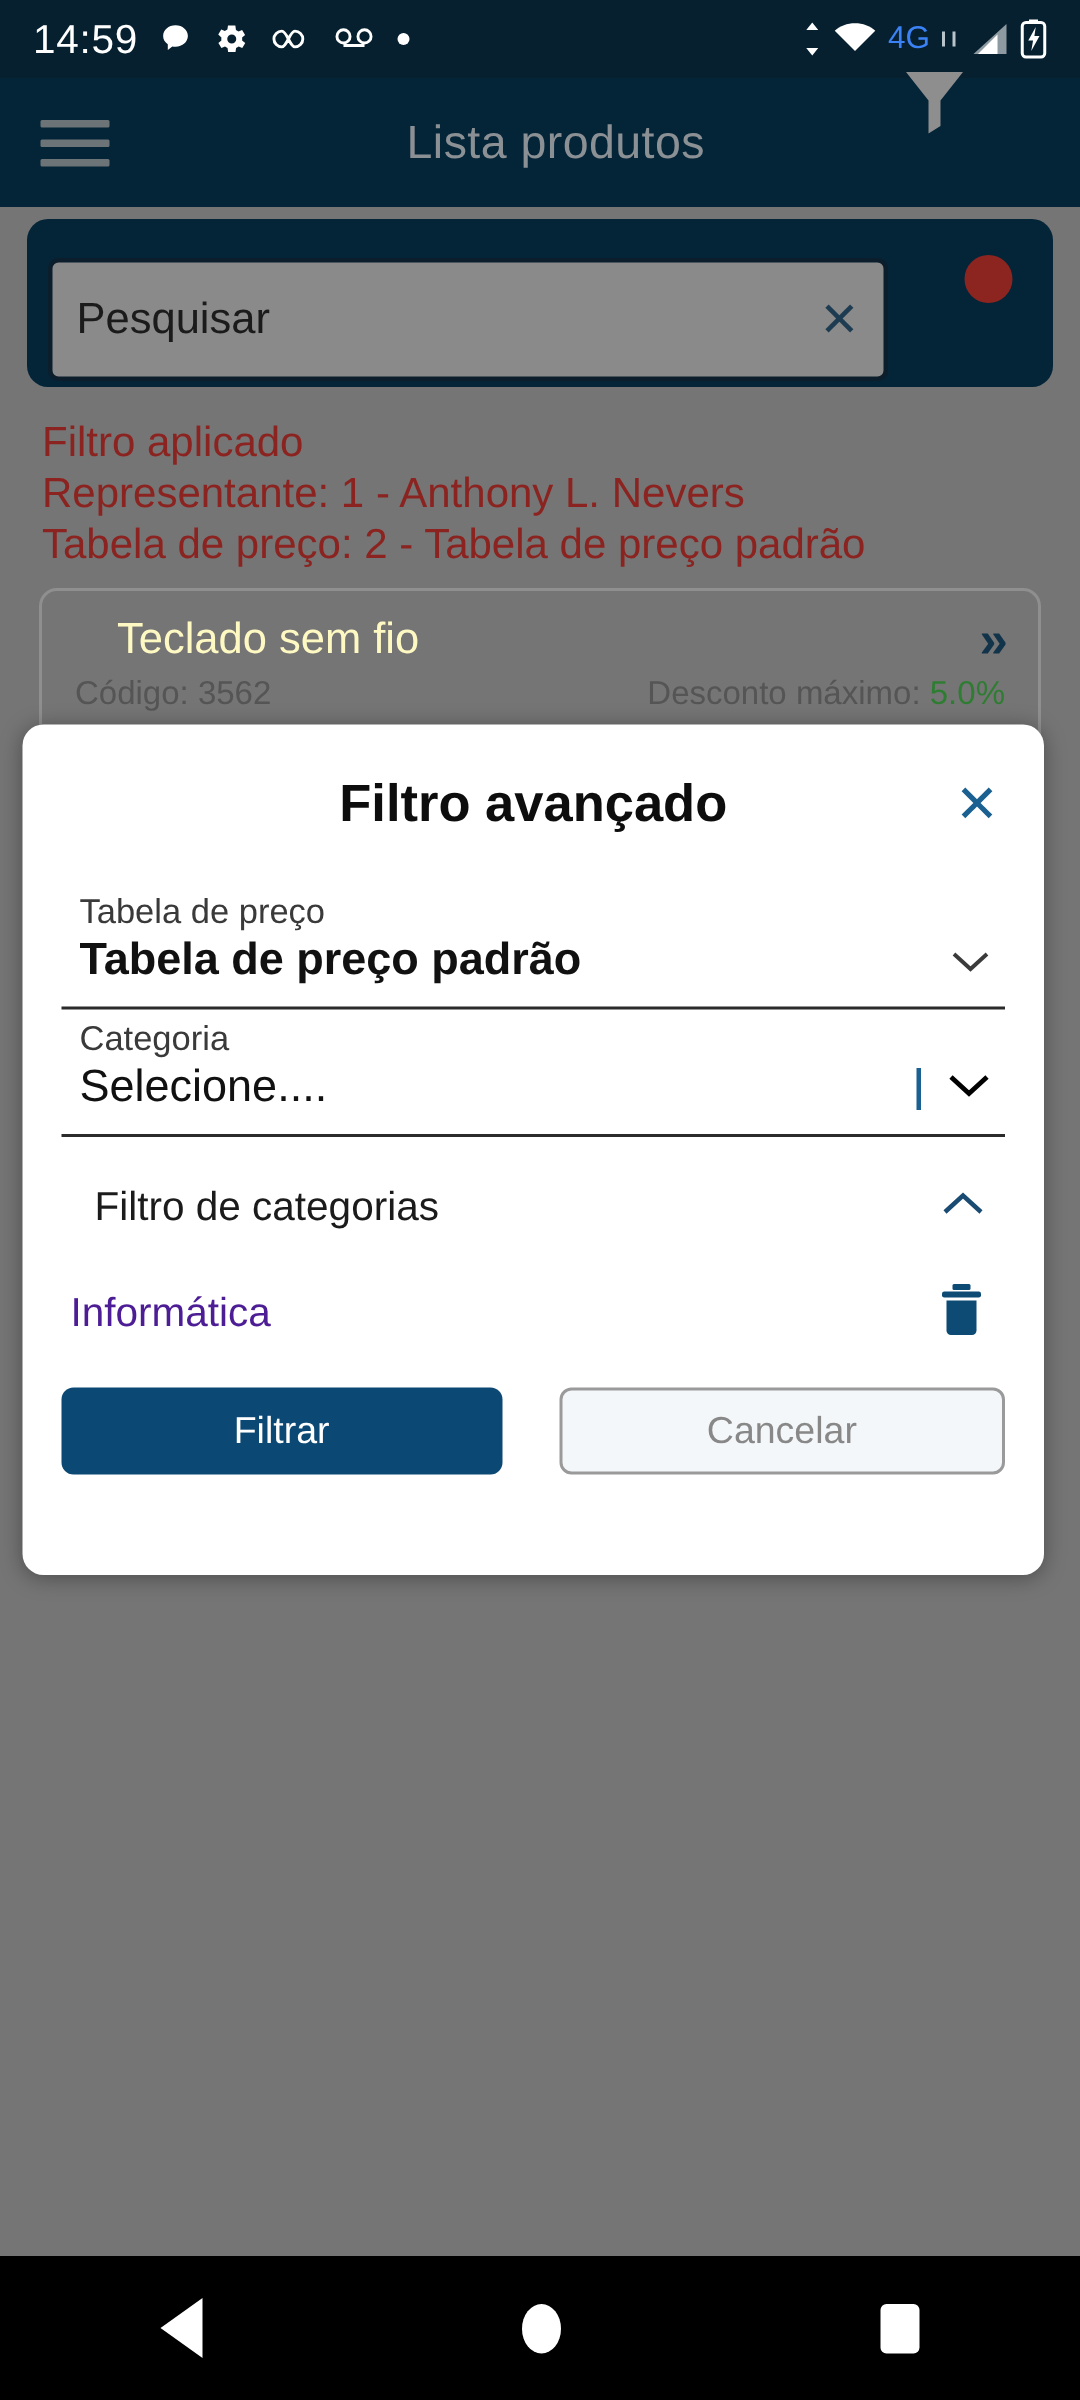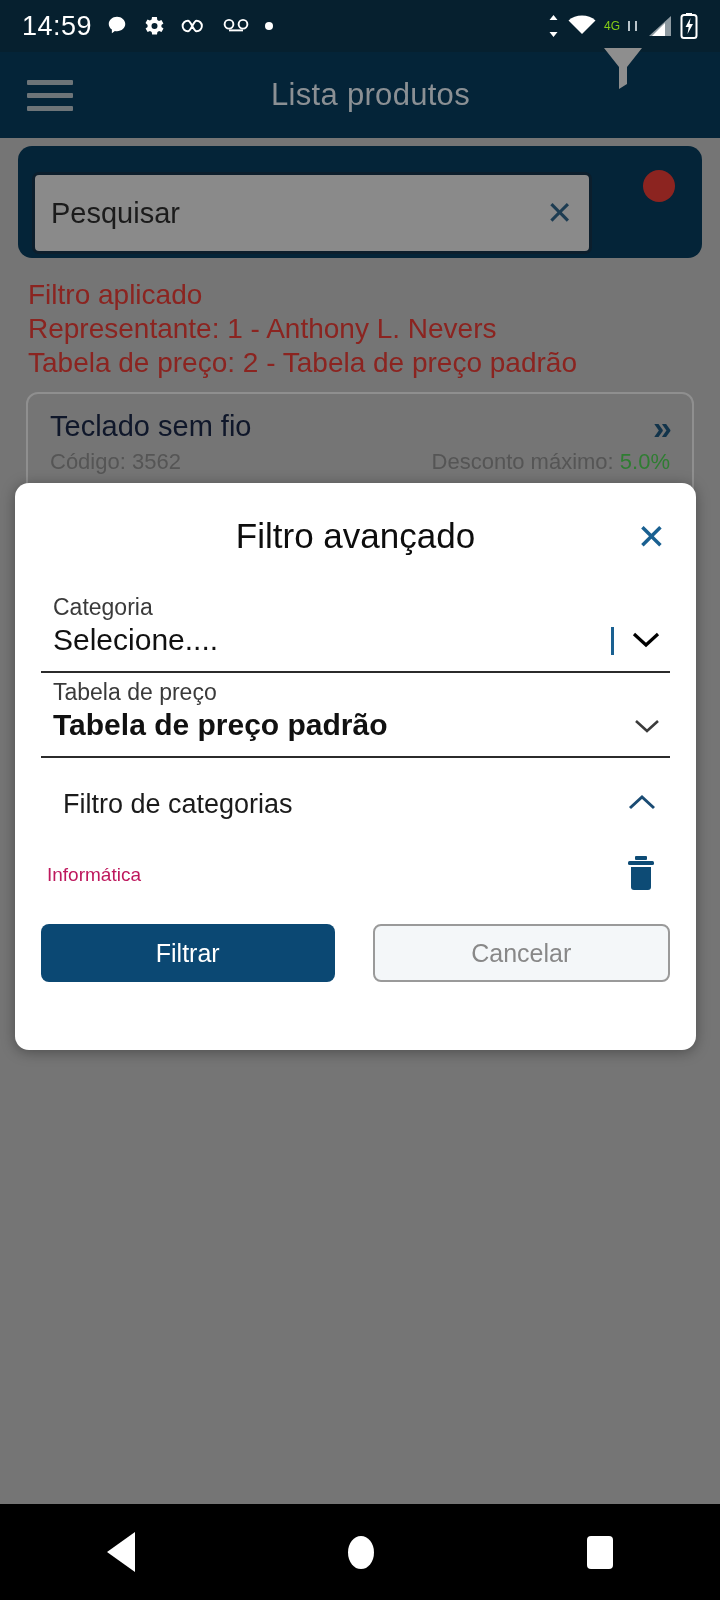--- a/index.html
+++ b/index.html
@@ -14,21 +14,21 @@
   
   .statusbar {
     position: absolute; top: 0; left: 0; width: 720px; height: 52px;
     background: #06202f; display: flex; align-items: center;
     padding: 0 22px; color: #ffffff;
   }
   .sb-left { display: flex; align-items: center; gap: 14px; }
   .sb-time { font-size: 27px; font-weight: 500; letter-spacing: .5px; }
   .sb-right { margin-left: auto; display: flex; align-items: center; gap: 7px; }
   .sb-icon { display: inline-flex; align-items: center; justify-content: center; }
-  .sb-4g { font-size: 12px; font-weight: 500; color: #84cc16; }
+  .sb-4g { font-size: 21px; font-weight: 500; color: #3b82f6; }
 
   
   .appbar {
     position: absolute; top: 52px; left: 0; width: 720px; height: 86px;
     background: #042438; display: flex; align-items: center;
   }
   .hamburger { width: 46px; margin-left: 27px; display: flex; flex-direction: column; gap: 8px; }
   .hamburger span { display: block; height: 5px; background: #6d7478; border-radius: 1px; }
   .appbar-title {
     position: absolute; left: 0; right: 0; text-align: center;
@@ -55,57 +55,57 @@
 
   
   .filterinfo { position: absolute; top: 278px; left: 28px; color: #8b2420; }
   .filterinfo div { font-size: 28px; line-height: 34px; }
 
   
   .card {
     position: absolute; top: 392px; left: 26px; width: 668px; height: 120px;
     border: 2px solid #8f8f8f; border-radius: 12px; padding: 16px 22px;
   }
-  .card-title { font-size: 29px; color: #0f172a; }
+  .card-title { font-size: 29px; color: #fef9c3; margin-left: 28px; }
   .card-chev { position: absolute; right: 20px; top: 14px; font-size: 34px; color: #12344b; font-weight: bold; }
   .card-row { display: flex; margin-top: 6px; font-size: 22px; color: #555; }
   .card-row .right { margin-left: auto; }
   .card-green { color: #2f7d32; }
   .card-row2 { margin-top: 6px; font-size: 22px; color: #555; }
 
   
   .modal {
     position: absolute; top: 483px; left: 15px; width: 681px; height: 567px;
     background: #ffffff; border-radius: 14px; padding: 0 26px;
     box-shadow: 0 2px 14px rgba(0,0,0,.35);
   }
   .modal-head {
     position: relative; height: 105px; display: flex; align-items: center; justify-content: center;
   }
-  .modal-title { font-size: 35px; color: #0d0d0d; font-weight: 400; }
+  .modal-title { font-size: 35px; color: #0d0d0d; font-weight: 700; }
   .modal-close {
     position: absolute; right: 4px; top: 36px; font-size: 35px; color: #1a6091; line-height: 1;
   }
 
   .field { position: relative; padding: 6px 12px 14px 12px; border-bottom: 2px solid #2b2b2b; }
   .field-label { font-size: 23px; color: #3a3a3a; margin-bottom: 2px; }
   .field-value { font-size: 30px; color: #111; font-weight: bold; }
   .field-value.placeholder { font-weight: 400; color: #111; }
   .field-chev { position: absolute; right: 8px; bottom: 14px; font-size: 28px; color: #3b3b3b; }
   .field-chev.dark { color: #000; font-size: 30px; }
   .caret { position: absolute; right: 56px; bottom: 16px; width: 3px; height: 28px; background: #1a6091; }
 
   .accordion {
     display: flex; align-items: center; padding: 30px 12px 10px 22px; text-align: center;
   }
   .accordion-label { font-size: 27px; color: #1b1b1b; }
   .accordion-chev { margin-left: auto; font-size: 28px; color: #1a4b73; }
 
   .cat-row { display: flex; align-items: center; padding: 24px 12px 0 6px; }
-  .cat-name { font-size: 19px; color: #be185d; }
+  .cat-name { font-size: 27px; color: #4c1d95; }
   .cat-trash { margin-left: auto; }
 
   .btnrow { display: flex; gap: 38px; padding: 28px 0 0 0; }
   .btn { flex: 1; height: 58px; border-radius: 8px; display: flex; align-items: center; justify-content: center; font-size: 25px; }
   .btn-cancel { background: #f4f7f9; border: 2px solid #9a9a9a; color: #888; }
   .btn-filter { background: #0b4873; color: #ffffff; }
 
   
   .navbar {
     position: absolute; bottom: 0; left: 0; width: 720px; height: 96px;
@@ -225,36 +225,36 @@
     <div class="card-row2">Referência: 3562</div>
   </div>
 
   <div class="modal">
     <div class="modal-head">
       <span class="modal-title">Filtro avançado</span>
       <span class="modal-close">✕</span>
     </div>
 
     <div class="field">
+      <div class="field-label">Tabela de preço</div>
+      <div class="field-value">Tabela de preço padrão</div>
+      <span class="field-chev">
+        <svg width="30" height="18" viewBox="0 0 30 18">
+            <path fill="none" stroke="#3b3b3b" stroke-width="2.6" d="M4 4l11 10L26 4"></path>
+          </svg>
+      </span>
+    </div>
+
+    <div class="field">
       <div class="field-label">Categoria</div>
       <div class="field-value placeholder">Selecione....</div>
       <span class="caret"></span>
       <span class="field-chev dark">
         <svg width="32" height="20" viewBox="0 0 32 20">
             <path fill="none" stroke="#000" stroke-width="3.2" d="M4 4l12 11L28 4"></path>
-          </svg>
-      </span>
-    </div>
-
-    <div class="field">
-      <div class="field-label">Tabela de preço</div>
-      <div class="field-value">Tabela de preço padrão</div>
-      <span class="field-chev">
-        <svg width="30" height="18" viewBox="0 0 30 18">
-            <path fill="none" stroke="#3b3b3b" stroke-width="2.6" d="M4 4l11 10L26 4"></path>
           </svg>
       </span>
     </div>
 
     <div class="accordion">
       <span class="accordion-label">Filtro de categorias</span>
       <span class="accordion-chev">
         <svg width="32" height="20" viewBox="0 0 32 20">
             <path fill="none" stroke="#1a4b73" stroke-width="3" d="M4 15L16 4l12 11"></path>
           </svg>

